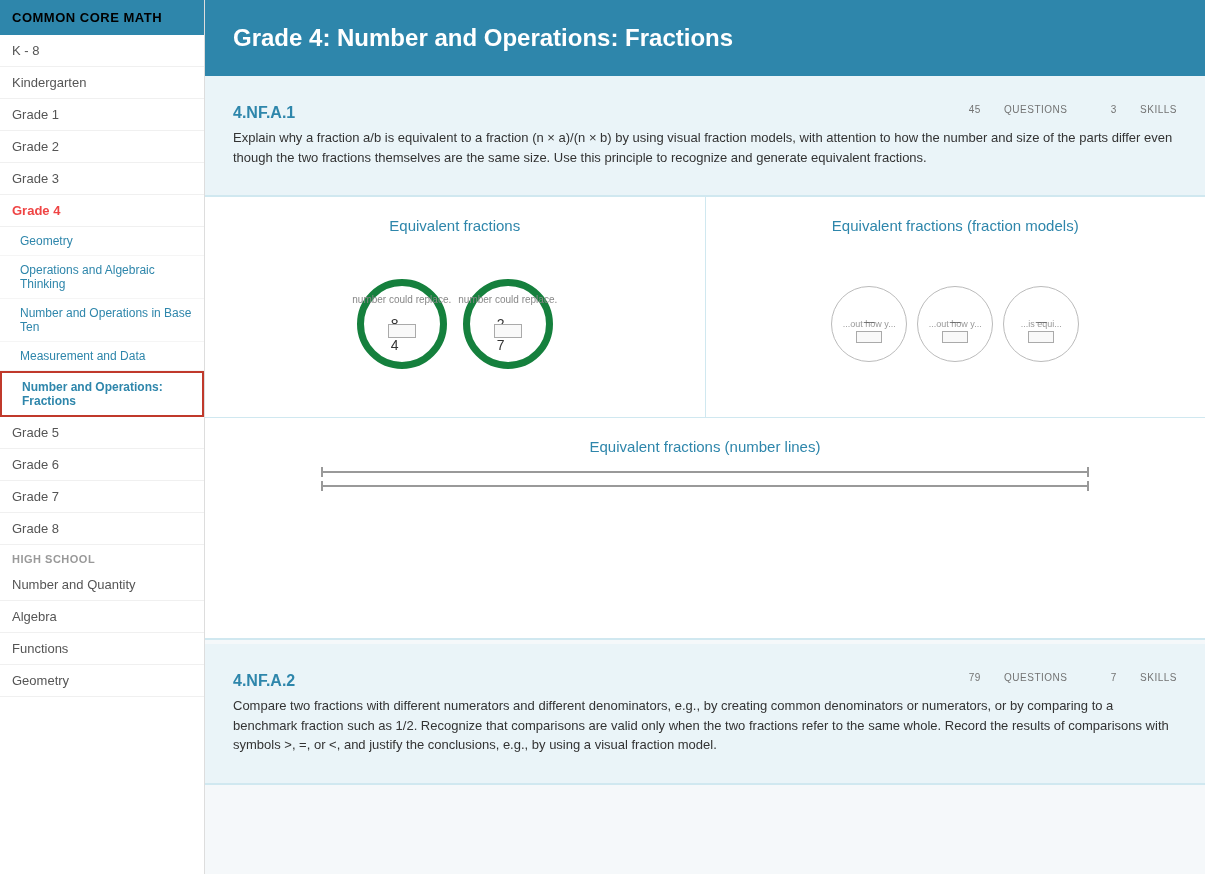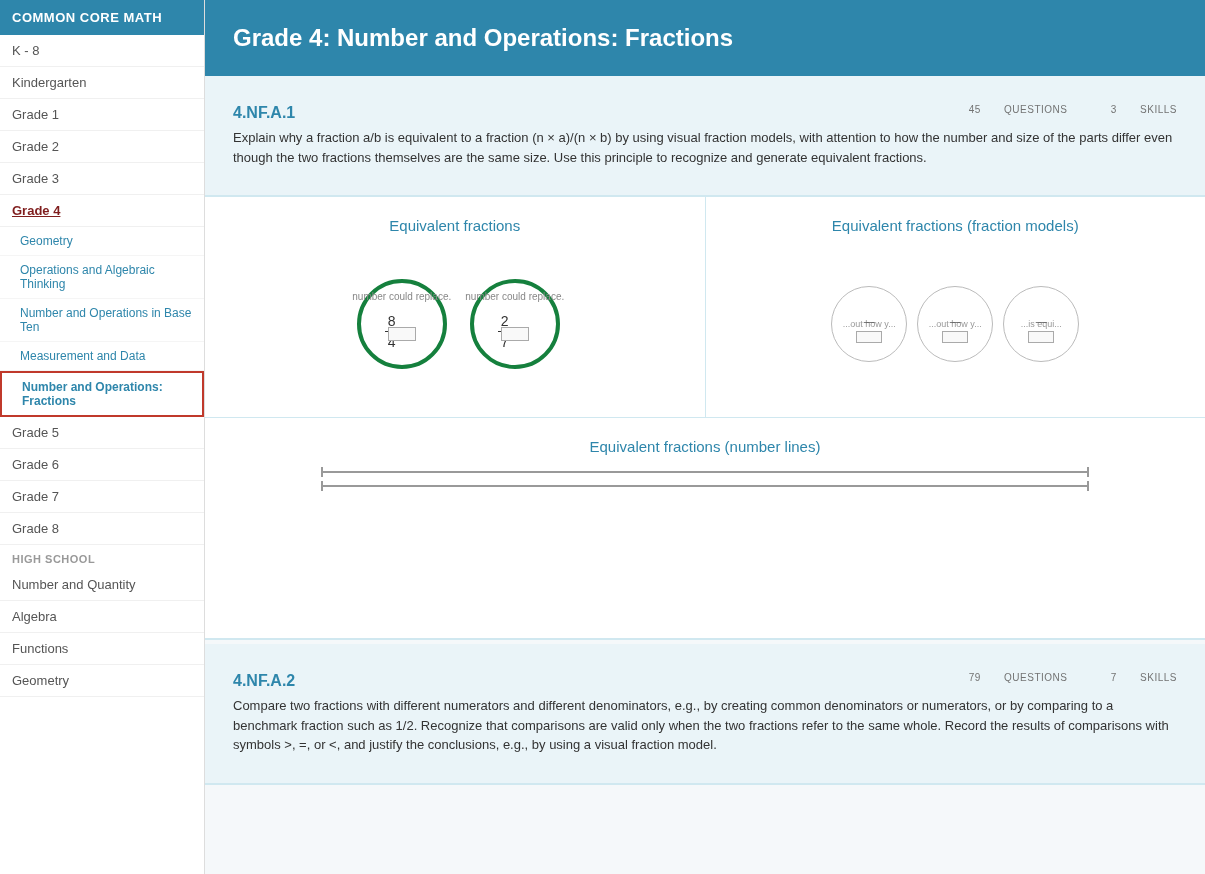--- a/index.html
+++ b/index.html
@@ -10,34 +10,34 @@
       width: 205px;
       min-width: 205px;
       background: #fff;
       border-right: 1px solid #ddd;
       overflow-y: auto;
       display: flex;
       flex-direction: column;
     }
     .sidebar-header {
       background: #2e86ab;
-      color: #ffffff;
+      color: #000000;
       font-weight: bold;
       font-size: 13px;
       padding: 10px 12px;
       letter-spacing: 0.5px;
     }
     .sidebar-grade-group {
       font-size: 13px;
       color: #555;
       padding: 8px 12px;
       cursor: pointer;
       border-bottom: 1px solid #f0f0f0;
     }
-    .sidebar-grade-group.active { font-weight: bold; color: #7f1d1d; text-decoration: underline; }
+    .sidebar-grade-group.active { font-weight: bold; color: #ef4444; }
     .sidebar-section-label {
       font-size: 11px;
       font-weight: bold;
       color: #999;
       padding: 8px 12px 4px;
       letter-spacing: 0.5px;
       text-transform: uppercase;
     }
     .sidebar-sub-item {
       font-size: 12px;
@@ -128,30 +128,29 @@
       display: flex;
       gap: 16px;
       align-items: center;
       justify-content: center;
       flex: 1;
     }
     .fraction-circle {
       width: 90px;
       height: 90px;
       border-radius: 50%;
-      border: 4px solid #15803d;
+      border: 7px solid #15803d;
       position: relative;
       display: flex;
       flex-direction: column;
       align-items: center;
       justify-content: center;
       font-size: 11px;
       color: #555;
       background: #fff;
-      margin-left: 7px;
     }
     .fraction-circle .circle-label {
       font-size: 10px;
       color: #888;
       position: absolute;
       top: 8px;
       left: 50%;
       transform: translateX(-50%);
       white-space: nowrap;
     }

